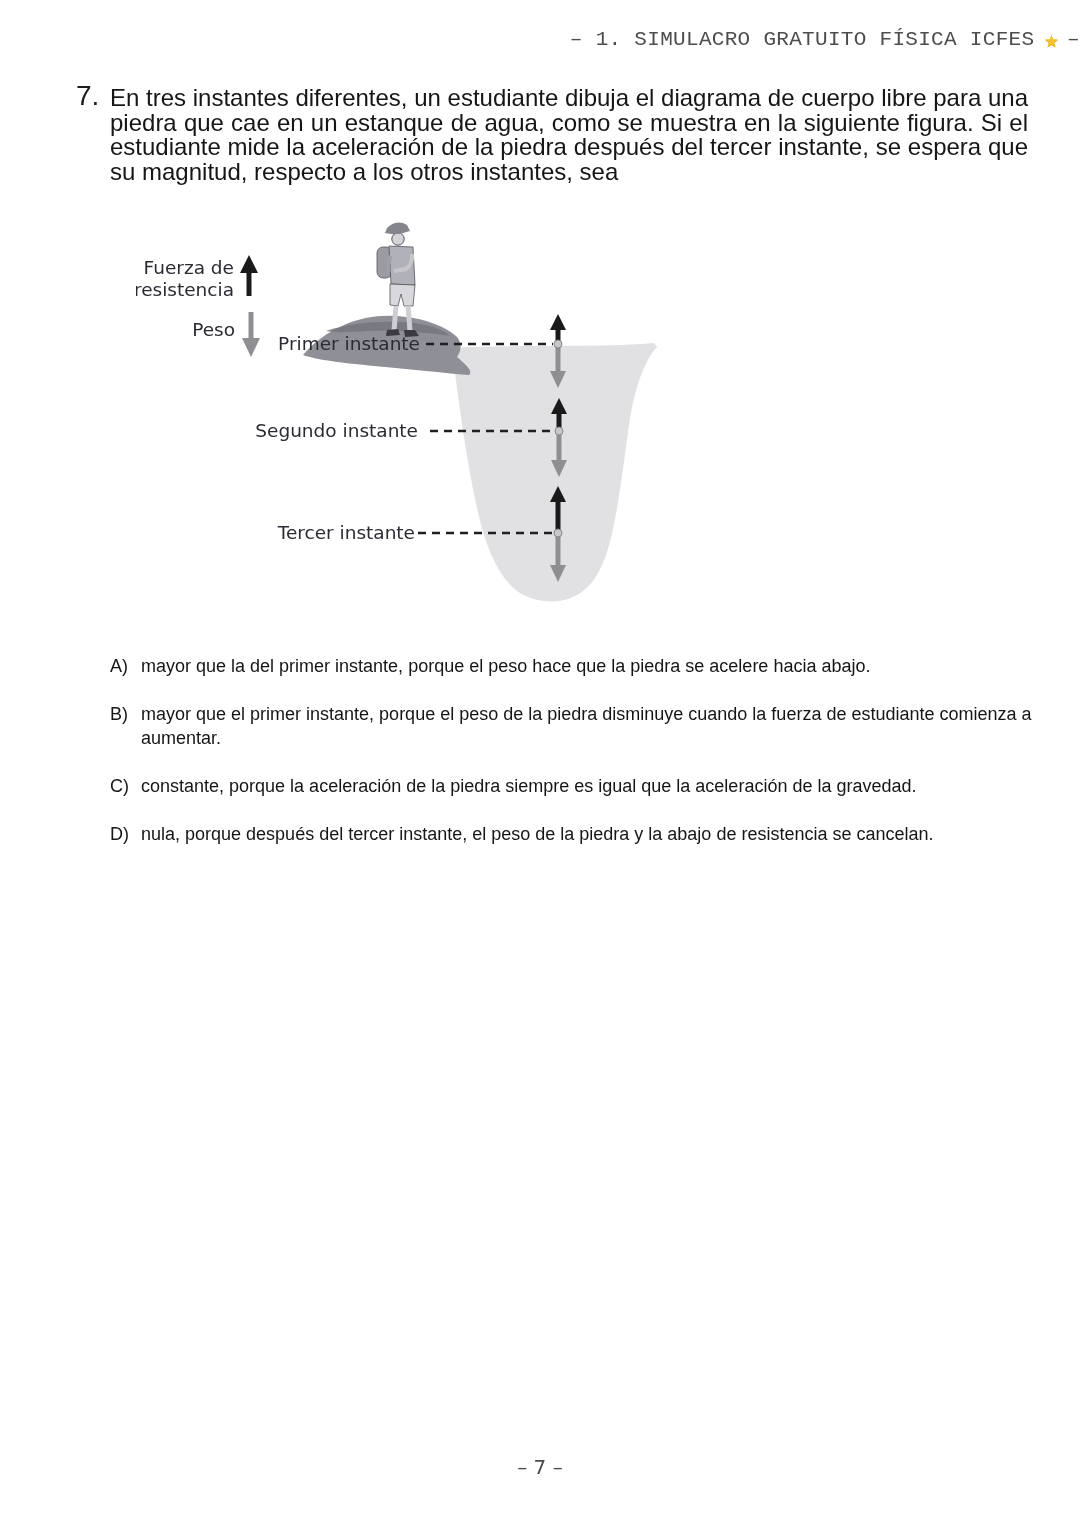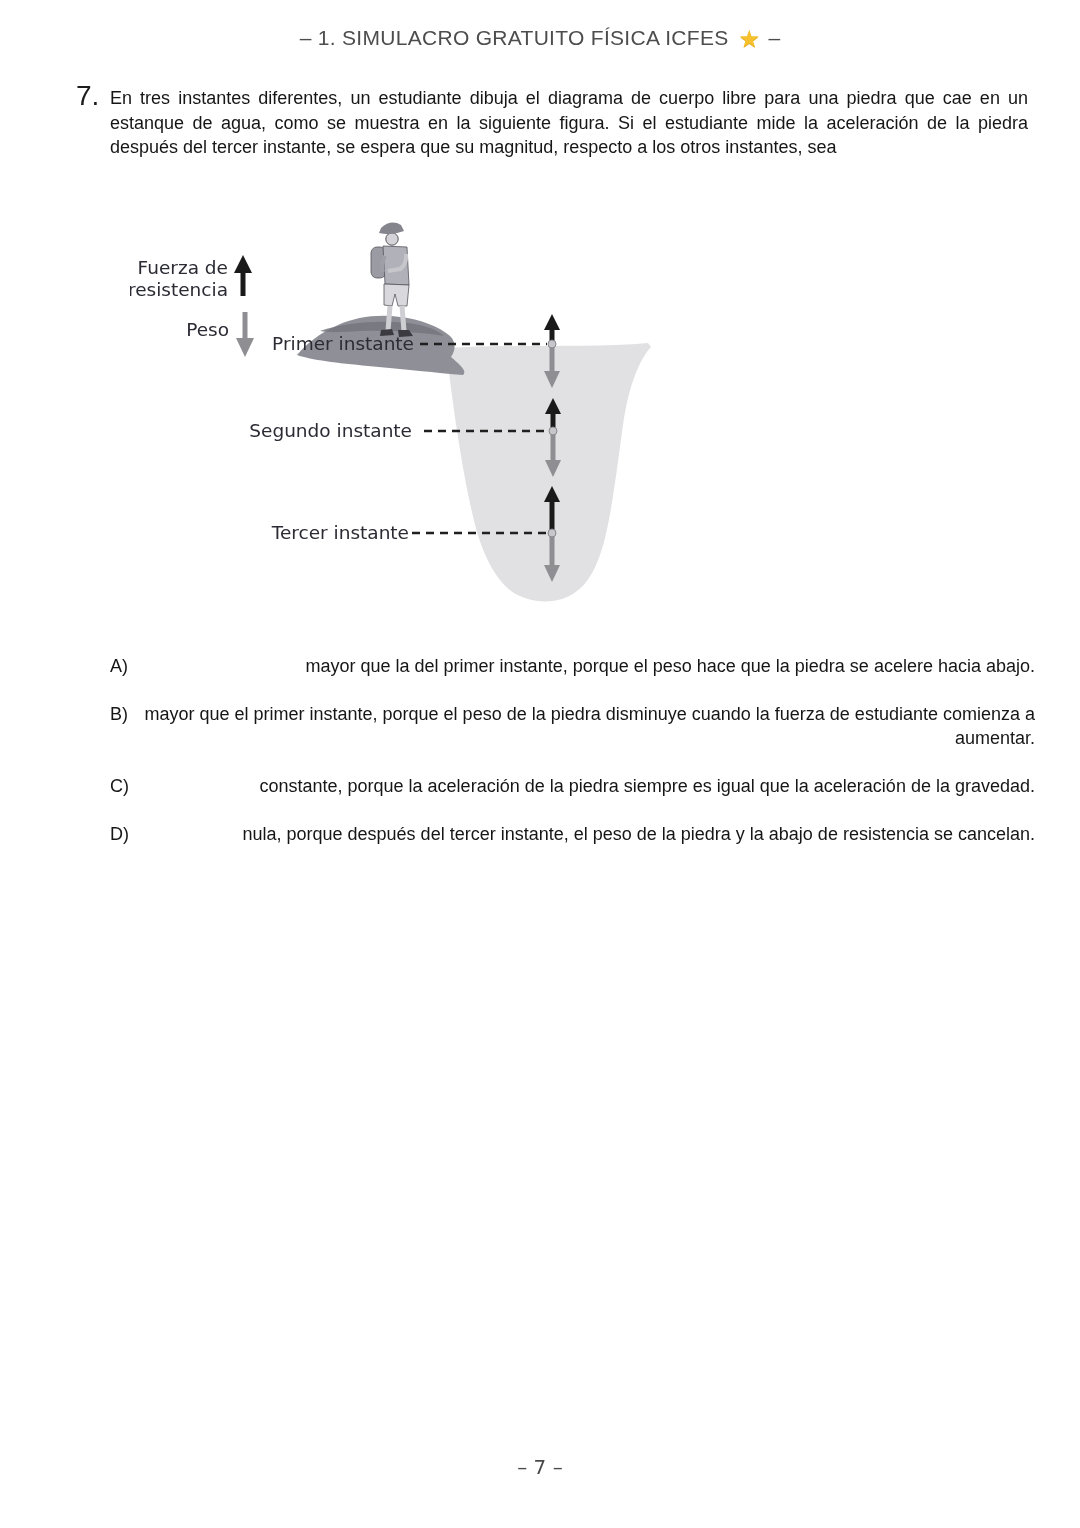--- a/index.html
+++ b/index.html
@@ -6,64 +6,64 @@
   .page{
     position:relative;
     width:1080px;height:1528px;
     background:#ffffff;
     overflow:hidden;
     font-family:"Liberation Sans",sans-serif;
     color:#161616;
   }
   .header{
     position:absolute;top:25px;left:0;width:100%;
-    text-align:center;
-    font-family:Liberation Sans, sans-serif;
+    text-align:right;
+    font-family:Liberation Mono, monospace;
     font-size:21px;color:#4d4d4d;
     letter-spacing:0.3px;
     white-space:nowrap;
   }
   .star{
     color:#f6c02e;
     font-size:24px;
     margin:0 8px 0 10px;
     vertical-align:-2px;
     text-shadow:0 1px 0 #e3a81c;
   }
   .question-block{
     position:absolute;left:110px;top:86px;width:918px;
   }
   .qnum{
     position:absolute;left:-34px;top:-6px;
     font-size:28px;color:#1d1d1d;
   }
   .qtext{
-    font-size:18px;line-height:24.5px;
+    font-size:24px;line-height:24.5px;
     text-align:justify;
     color:#161616;
   }
   .figure-wrap{
-    position:absolute;left:130px;top:205px;width:545px;height:405px;
+    position:absolute;left:136px;top:205px;width:545px;height:405px;
   }
   .fig-label{
     font-family:"DejaVu Sans",sans-serif;
     font-size:18.5px;fill:#2b2b34;
   }
   .dash-line{stroke:#1f1f1f;stroke-width:2.6;stroke-dasharray:8 6;fill:none;}
   .arrow-black{stroke:#1a1a1a;stroke-width:5;fill:none;}
   .head-black{fill:#1a1a1a;stroke:none;}
   .arrow-gray{stroke:#8e8e93;stroke-width:5;fill:none;}
   .head-gray{fill:#8e8e93;stroke:none;}
   .options{
     position:absolute;left:110px;top:654px;width:925px;
     font-size:18px;line-height:24px;color:#161616;
   }
   .option{display:flex;margin-bottom:24px;}
   .option .letter{flex:0 0 31px;}
-  .option .text{flex:1;text-align:right;}
+  .option .text{flex:1;}
   .footer{
     position:absolute;top:1455px;left:0;width:100%;
     text-align:center;
     font-family:"DejaVu Sans",sans-serif;
     font-size:20px;color:#4a4a4a;
   }
 </style>
 </head>
 <body>
 

